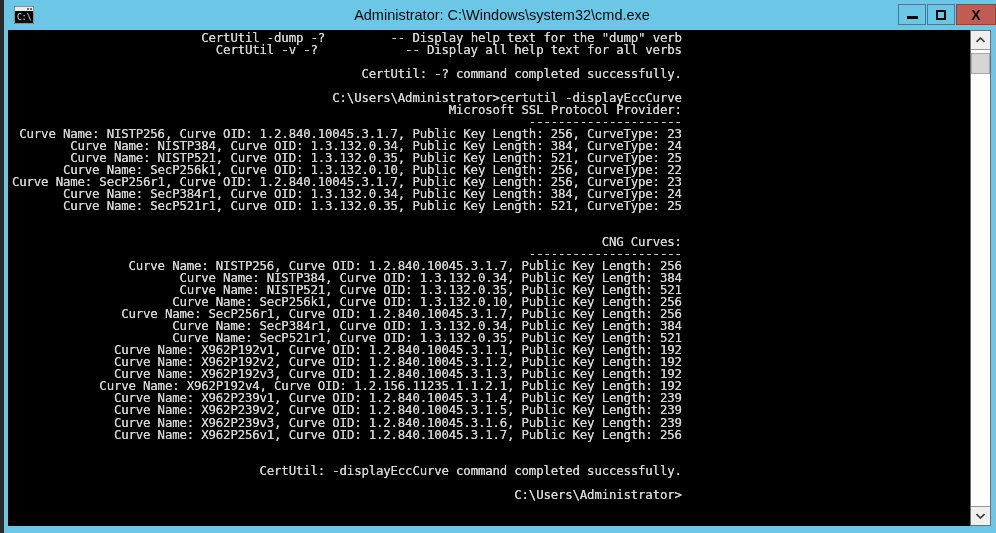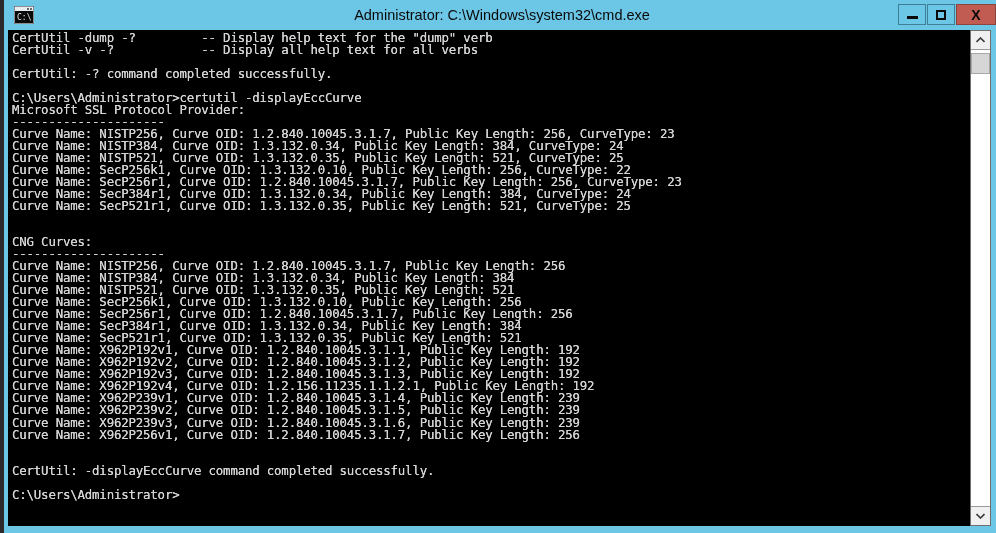--- a/index.html
+++ b/index.html
@@ -105,20 +105,21 @@
     left: 4px;
     top: 2px;
     margin: 0;
     font-family: "DejaVu Sans Mono", monospace;
     font-size: 12.4px;
     line-height: 12.02px;
     letter-spacing: -0.18px;
     color: #d4d4d4;
     white-space: pre;
     text-shadow: 0 0 0 #d4d4d4;
+    text-align: right;
   }
 
   
   #scrollbar {
     position: absolute;
     right: 5px;
     top: 30px;
     width: 21px;
     height: 496px;
     background: #ffffff;

